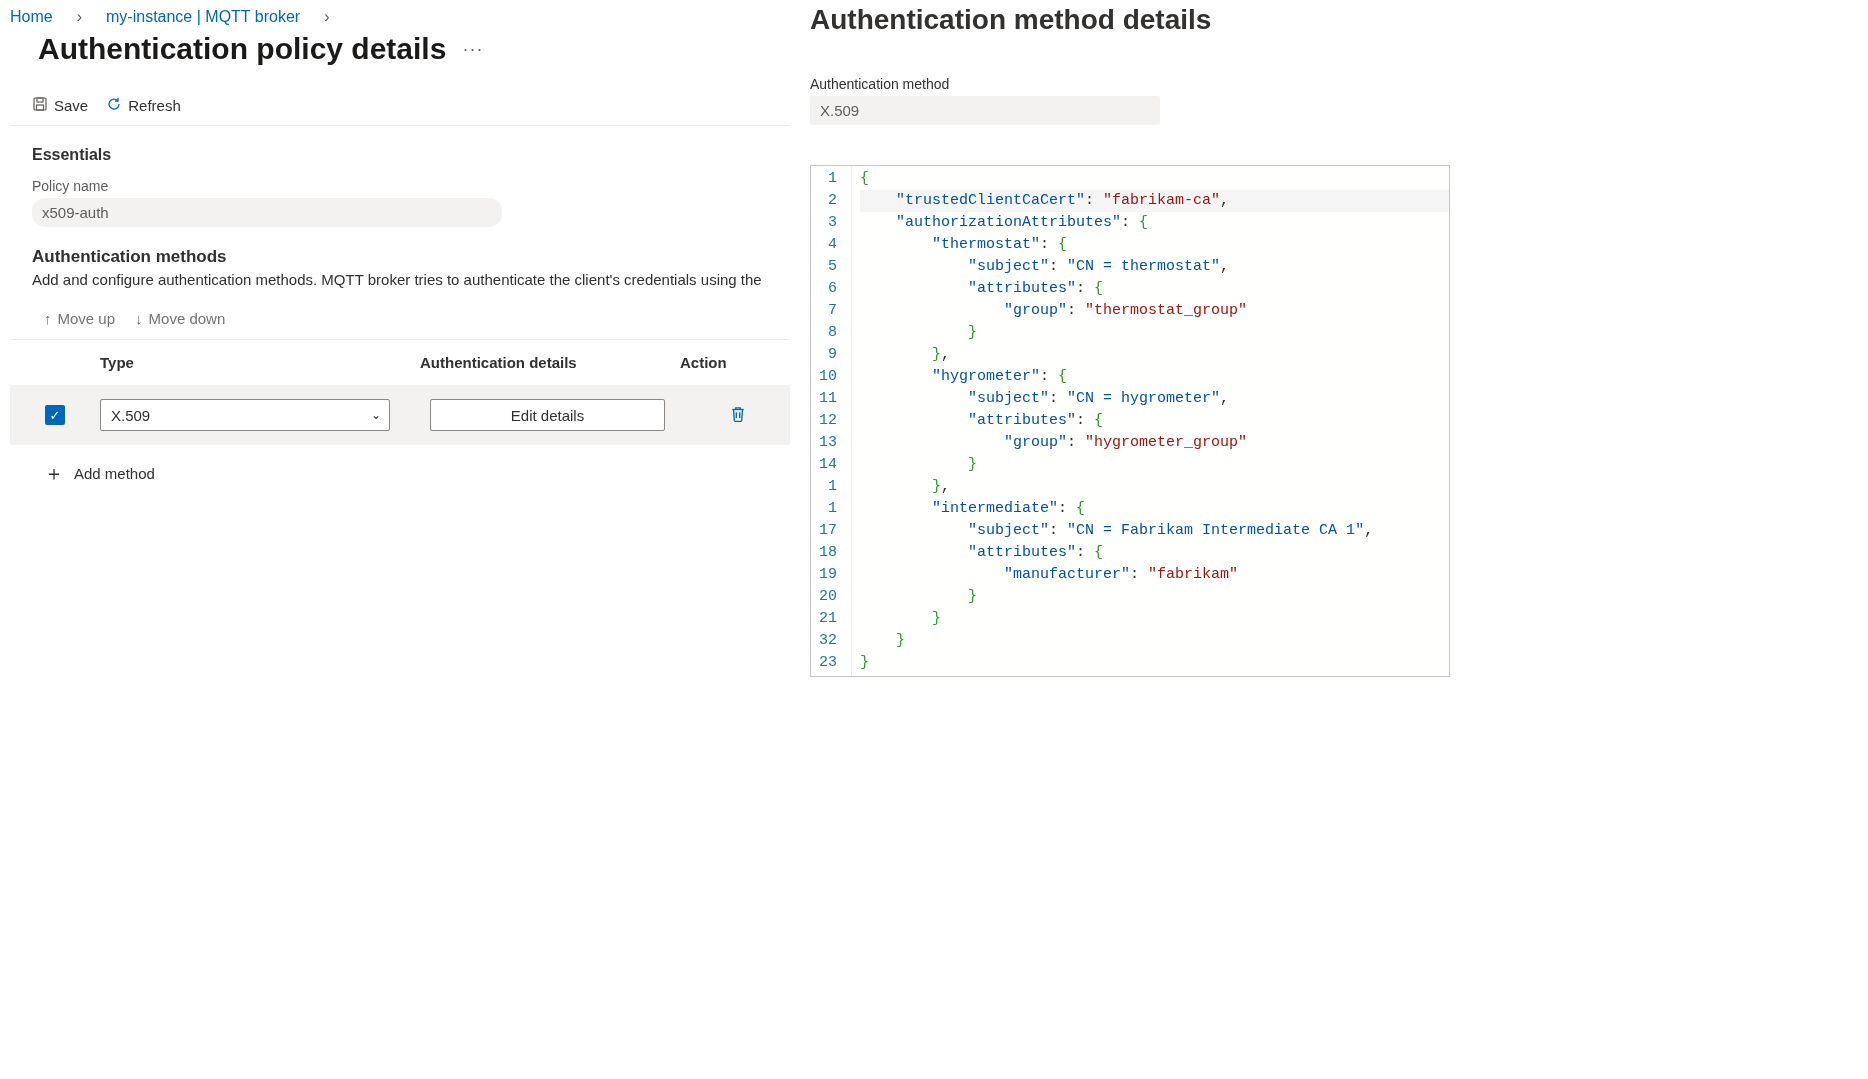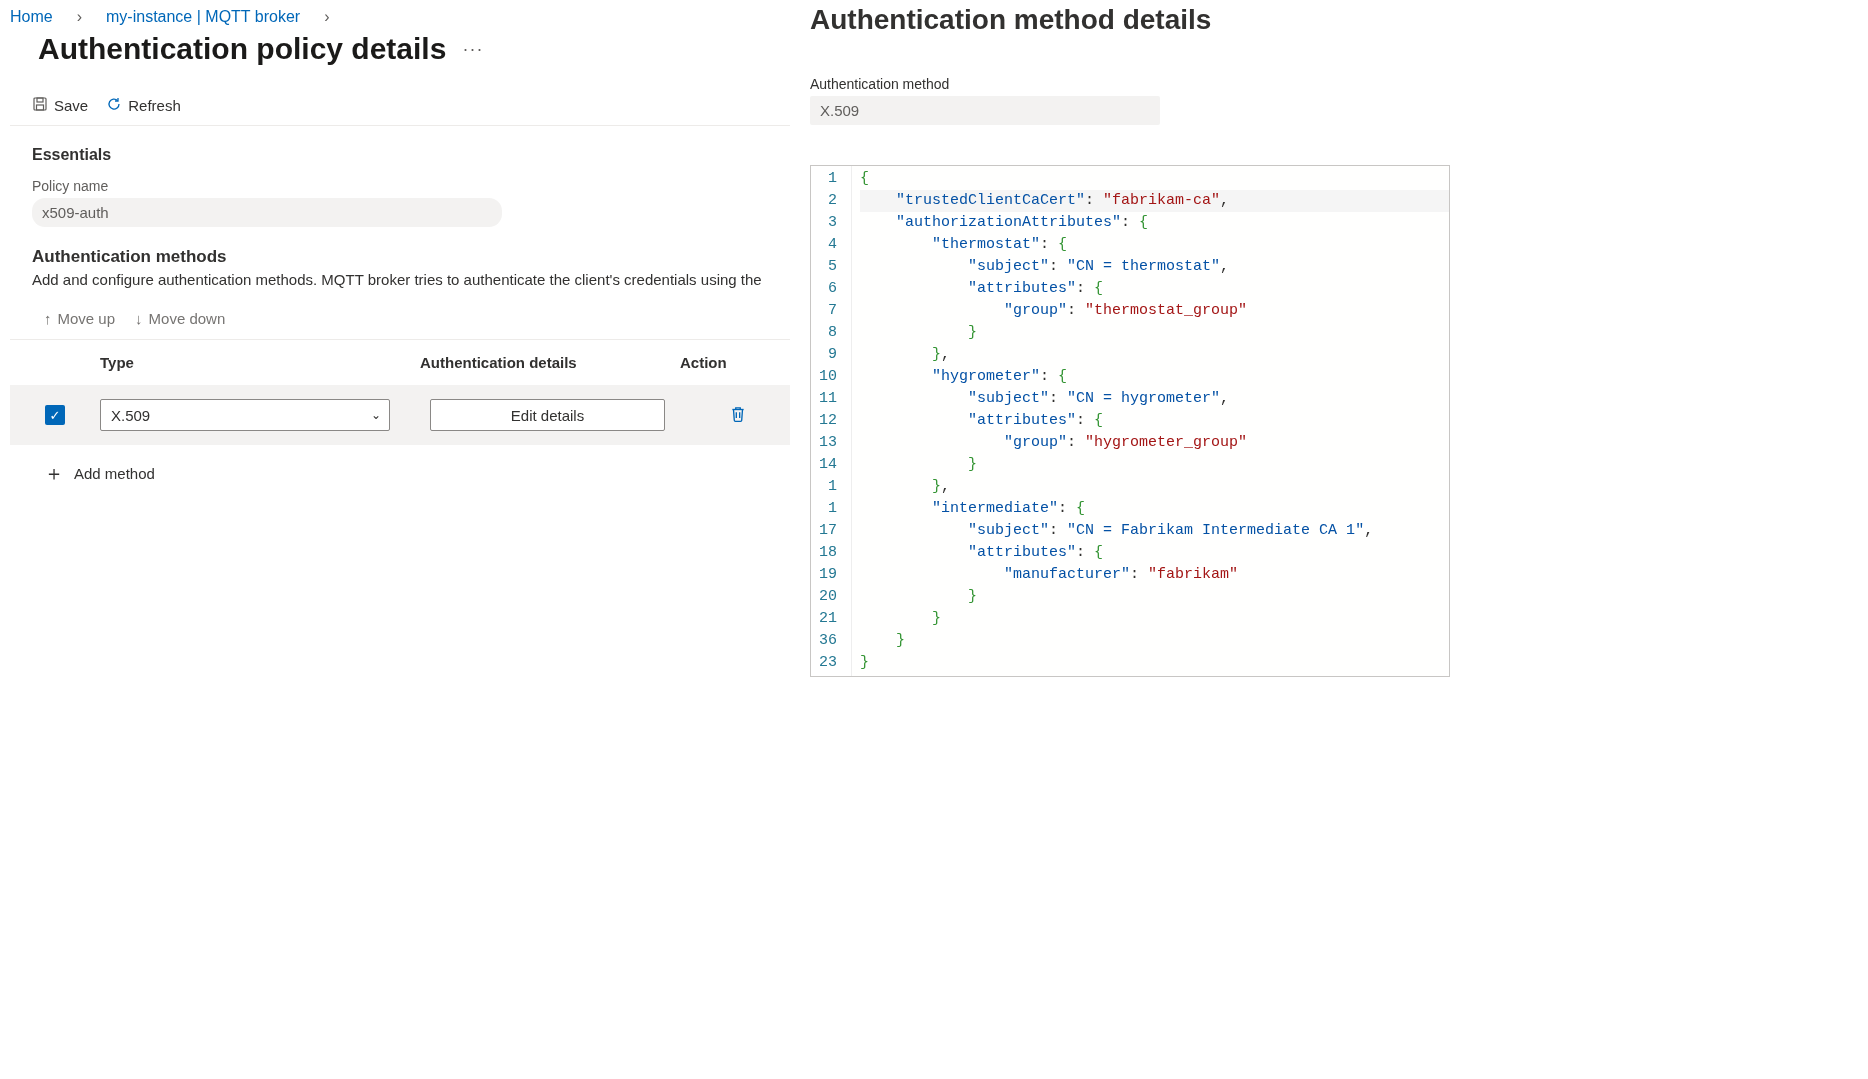--- a/index.html
+++ b/index.html
@@ -330,18 +330,18 @@
         <div>12</div>
         <div>13</div>
         <div>14</div>
         <div>1</div>
         <div>1</div>
         <div>17</div>
         <div>18</div>
         <div>19</div>
         <div>20</div>
         <div>21</div>
-        <div>36</div>
+        <div>32</div>
         <div>23</div>
       </div>
     <div class="codebody" id="codebody"><span class="line"><span class="t-brace">{</span></span><span class="line hl">    <span class="t-key">"trustedClientCaCert"</span>: <span class="t-str">"fabrikam-ca"</span>,</span><span class="line">    <span class="t-key">"authorizationAttributes"</span>: <span class="t-brace">{</span></span><span class="line">        <span class="t-key">"thermostat"</span>: <span class="t-brace">{</span></span><span class="line">            <span class="t-key">"subject"</span>: <span class="t-valstr">"CN = thermostat"</span>,</span><span class="line">            <span class="t-key">"attributes"</span>: <span class="t-brace">{</span></span><span class="line">                <span class="t-key">"group"</span>: <span class="t-str">"thermostat_group"</span></span><span class="line">            <span class="t-brace">}</span></span><span class="line">        <span class="t-brace">}</span>,</span><span class="line">        <span class="t-key">"hygrometer"</span>: <span class="t-brace">{</span></span><span class="line">            <span class="t-key">"subject"</span>: <span class="t-valstr">"CN = hygrometer"</span>,</span><span class="line">            <span class="t-key">"attributes"</span>: <span class="t-brace">{</span></span><span class="line">                <span class="t-key">"group"</span>: <span class="t-str">"hygrometer_group"</span></span><span class="line">            <span class="t-brace">}</span></span><span class="line">        <span class="t-brace">}</span>,</span><span class="line">        <span class="t-key">"intermediate"</span>: <span class="t-brace">{</span></span><span class="line">            <span class="t-key">"subject"</span>: <span class="t-valstr">"CN = Fabrikam Intermediate CA 1"</span>,</span><span class="line">            <span class="t-key">"attributes"</span>: <span class="t-brace">{</span></span><span class="line">                <span class="t-key">"manufacturer"</span>: <span class="t-str">"fabrikam"</span></span><span class="line">            <span class="t-brace">}</span></span><span class="line">        <span class="t-brace">}</span></span><span class="line">    <span class="t-brace">}</span></span><span class="line"><span class="t-brace">}</span></span></div>
   </div>
 </div>
 
 </body></html>

